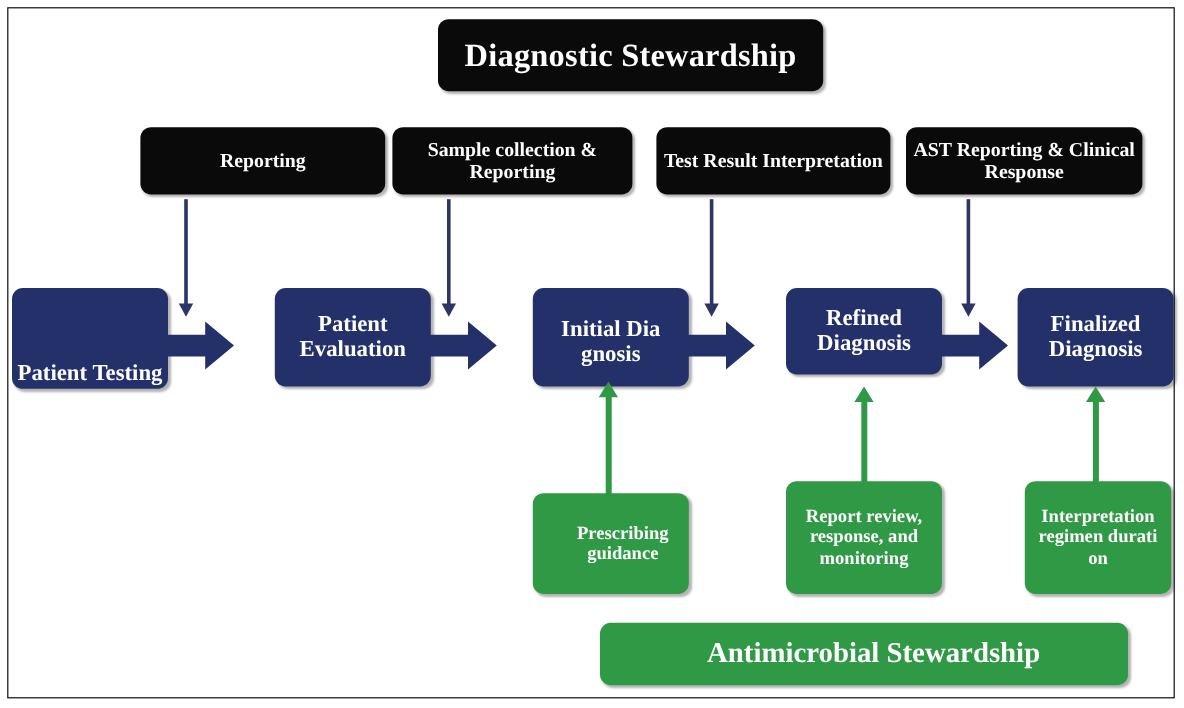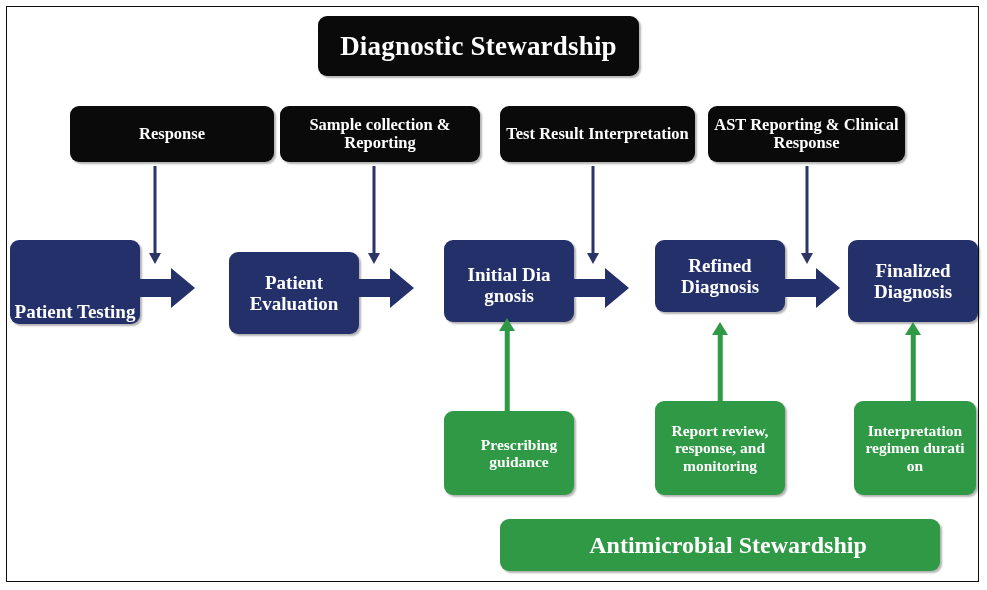--- a/index.html
+++ b/index.html
@@ -42,20 +42,21 @@
     color: #ffffff;
     font-weight: bold;
     line-height: 1.12;
     border-radius: 9px;
     box-shadow: 2px 2px 2px rgba(0,0,0,0.30);
     padding: 2px 4px;
   }
 
   .node.black {
     background: #0a0a0a;
+    margin-left: 47px;
   }
   .node.blue {
     background: #24306a;
   }
   .node.green {
     background: #2f9945;
   }
 
   
   .banner-title {
@@ -157,21 +158,21 @@
 
 <div id="canvas">
 
   <div class="frame"></div>
 
   <div class="node black banner-title" style="left:318px; top:16px; width:321px; height:60px;">
     <span class="inner">Diagnostic Stewardship</span>
   </div>
 
   <div class="node black black-label" style="left:70px; top:106px; width:204px; height:56px;">
-    <span class="inner">Response</span>
+    <span class="inner">Reporting</span>
   </div>
 
   <div class="node black black-label" style="left:280px; top:106px; width:200px; height:56px;justify-content:flex-end;">
     <span class="inner">Sample collection &amp; Reporting</span>
   </div>
 
   <div class="node black black-label" style="left:500px; top:106px; width:195px; height:56px;">
     <span class="inner">Test Result Interpretation</span>
   </div>
 
@@ -196,21 +197,21 @@
 
   <div class="down-arrow" style="left:797px; top:166px; width:20px; height:98px;">
     <div class="shaft" style="height:88px;"></div>
     <div class="head"></div>
   </div>
 
   <div class="node blue blue-label" style="left:10px; top:240px; width:130px; height:84px;align-items:flex-end;">
     <span class="inner">Patient Testing</span>
   </div>
 
-  <div class="node blue blue-label" style="left:229px; top:240px; width:130px; height:82px;margin-top:12px;">
+  <div class="node blue blue-label" style="left:229px; top:240px; width:130px; height:82px;">
     <span class="inner">Patient Evaluation</span>
   </div>
 
   <div class="node blue blue-label overflow-text" style="left:444px; top:240px; width:130px; height:82px;">
     <span class="inner">Initial Diagnosis</span>
   </div>
 
   <div class="node blue blue-label" style="left:655px; top:240px; width:130px; height:72px;">
     <span class="inner">Refined Diagnosis</span>
   </div>

